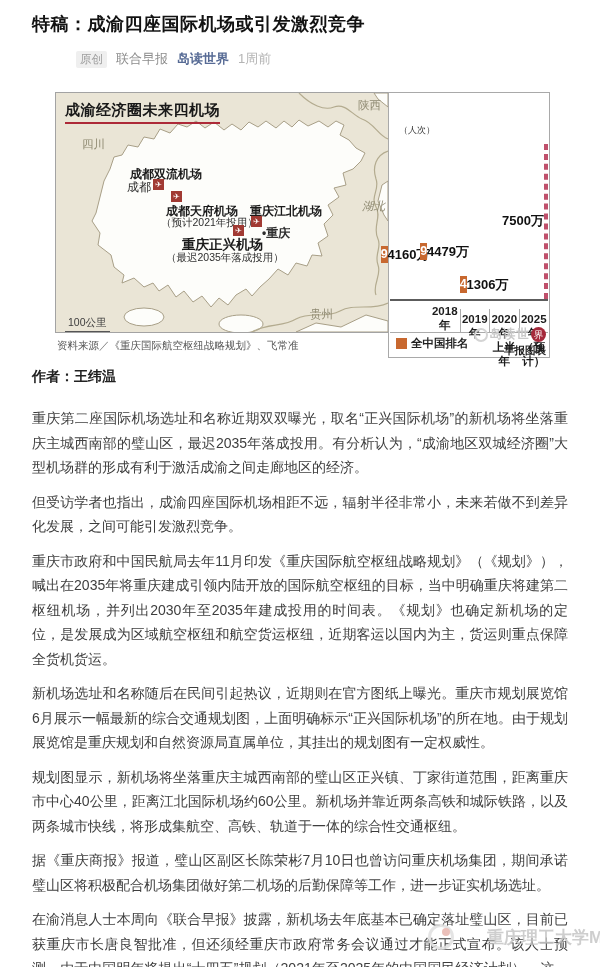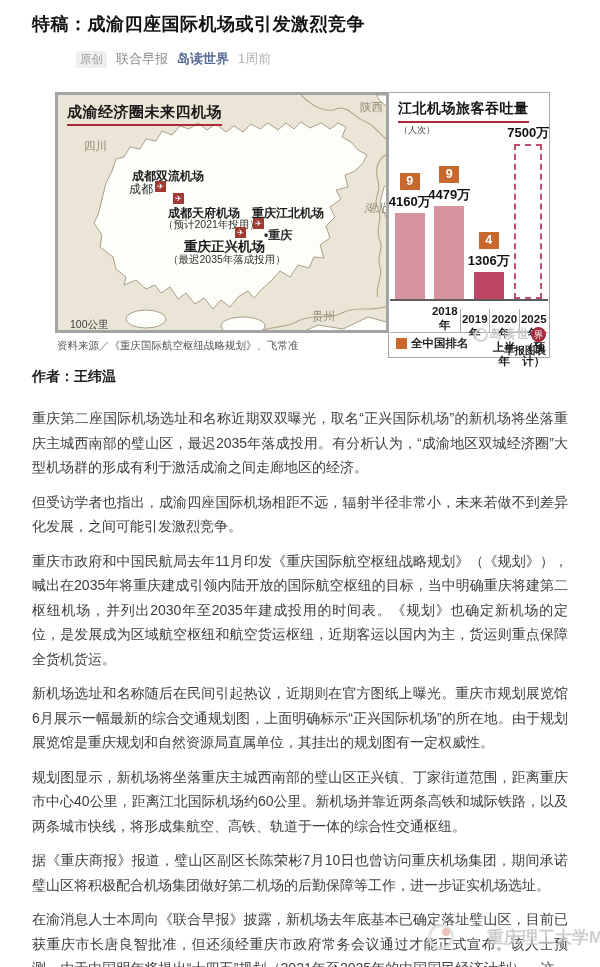--- a/index.html
+++ b/index.html
@@ -12,21 +12,21 @@
   .title { font-size:18px; font-weight:bold; color:#121212; margin:12px 0 14px; letter-spacing:.5px; }
   .meta-row { display:flex; align-items:center; gap:9px; font-size:13px; margin-bottom:24px;padding-left:44px; }
   .origin-badge { background:#efefef; color:#9f9f9f; font-size:11.5px; padding:1px 4px; border-radius:2px; }
   .meta-source { color:#8c8c8c; }
   .meta-account { color:#576b95; font-weight:bold; cursor:pointer; }
   .meta-time { color:#b4b4b4; }
 
   
   .infographic { position:relative; width:495px; height:268px; margin-left:23px; margin-bottom:8px; }
   .map-box { position:absolute; left:0; top:0; width:334px; height:241px;
-             background:#eae5d6; border:3px solid #a3a3a3; overflow:hidden; }
+             background:#eae5d6; border:1px solid #a3a3a3; overflow:hidden; }
   .map-svg { position:absolute; left:0; top:0; }
   .map-title { position:absolute; left:9px; top:8px; font-size:15px; font-weight:bold; color:#191919;
                border-bottom:2px solid #ad2a38; padding-bottom:2px; letter-spacing:.5px; }
   .province { position:absolute; font-size:11.5px; color:#8f8a72; white-space:nowrap; }
   .ap-name { position:absolute; font-size:12px; font-weight:bold; color:#1a1a1a; white-space:nowrap; }
   .ap-note { position:absolute; font-size:10.5px; color:#2e2e2e; white-space:nowrap; }
   .ap-icon { position:absolute; width:11px; height:11px; background:#a13a33; color:#fff;
              font-size:8px; line-height:11px; text-align:center; }
   .big-ap { font-size:13.5px; }
   .scale-label { position:absolute; font-size:10.5px; color:#3c3c3c; border-bottom:1.5px solid #555;
@@ -34,21 +34,21 @@
   .map-source { position:absolute; left:2px; top:247px; font-size:10.5px; color:#555555; white-space:nowrap; }
 
   
   .chart-box { position:absolute; left:333px; top:0; width:162px; height:266px;
                background:#ffffff; border:1px solid #a9a9a9; }
   .chart-title { position:absolute; left:9px; top:7px; font-size:14px; font-weight:bold; color:#141414;
                  border-bottom:2px solid #ad2a38; padding-bottom:3px; letter-spacing:.5px; white-space:nowrap; }
   .chart-unit { position:absolute; left:10px; top:31px; font-size:9px; color:#333; }
   .chart-plot { position:absolute; left:1px; top:0; width:158px; height:206px;
                 display:flex; align-items:flex-end; }
-  .chart-col { width:25%; display:flex; flex-direction:column; align-items:center; justify-content:flex-end; }
+  .chart-col { width:25%; display:flex; flex-direction:row; align-items:center; justify-content:flex-end; }
   .rank-badge { width:20px; height:17px; background:#c8682f; color:#fff; font-size:12.5px; font-weight:bold;
                 text-align:center; line-height:17px; margin-bottom:3px; }
   .bar-value { font-size:13px; font-weight:bold; color:#101010; margin-bottom:2px; white-space:nowrap; }
   .bar { width:30px; }
   .bar-light { background:#d893a1; }
   .bar-dark { background:#c04667; }
   .bar-dashed { width:28px; background:#fff; border:2px dashed #bf4f6b; }
   .chart-axis { position:absolute; left:1px; top:206px; width:158px; height:34px; display:flex;
                 border-top:2px solid #5c5c5c; border-bottom:1px solid #ababab;padding-left:40px; }
   .axis-cell { width:25%; text-align:center; font-size:11.5px; font-weight:bold; color:#1c1c1c;
@@ -129,21 +129,20 @@
       <span class="ap-icon" style="left:177px;top:132px;">✈</span>
       <span class="ap-name big-ap" style="left:126px;top:143px;">重庆正兴机场</span>
       <span class="ap-note" style="left:110px;top:158px;">（最迟2035年落成投用）</span>
 
       <span class="scale-label" style="position:absolute;left:9px;top:223px;">100公里</span>
     </div>
 
     <div class="map-source">资料来源／《重庆国际航空枢纽战略规划》、飞常准</div>
 
     <div class="chart-box">
-      <div class="chart-title">江北机场旅客吞吐量</div>
       <div class="chart-unit">（人次）</div>
 
       <div class="chart-plot">
         <div class="chart-col">
           <div class="rank-badge">9</div>
           <div class="bar-value">4160万</div>
           <div class="bar bar-light" style="height: 86px;"></div>
         </div>
         <div class="chart-col">
           <div class="rank-badge">9</div>

